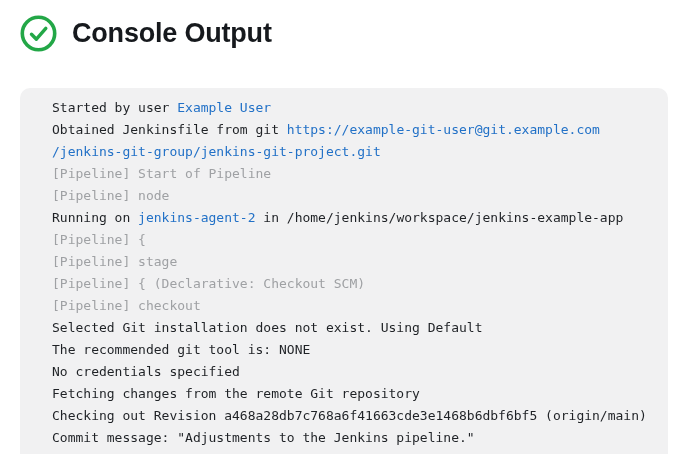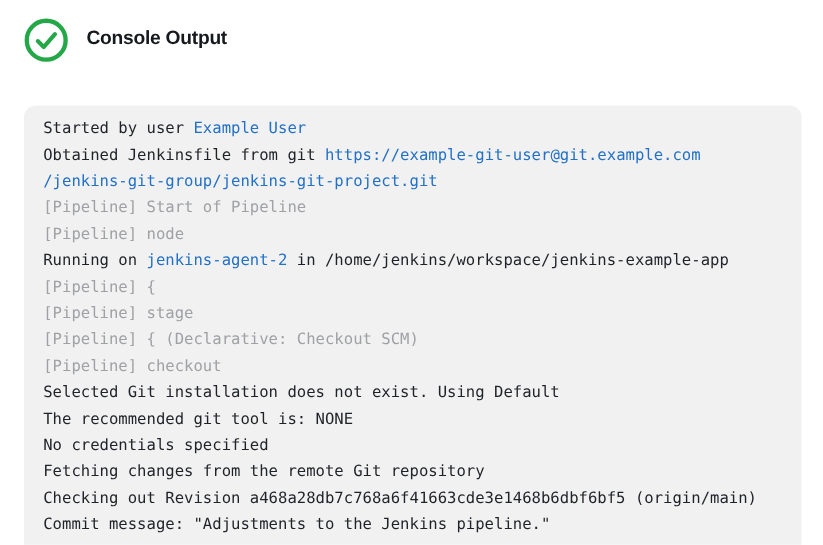--- a/index.html
+++ b/index.html
@@ -16,42 +16,42 @@
   body{font-family:"Liberation Sans", sans-serif;position:relative;}
 
   .header{
     position:absolute;
     left:20px;top:13px;
     display:flex;align-items:center;gap:15px;
     height:40px;
   }
   .status-icon{width:37px;height:37px;display:block;color:var(--success);}
   .page-title{
-    font-size:16px;
+    font-size:27px;
     font-weight:800;
     letter-spacing:-0.2px;
     color:var(--title);
   }
 
   .console{
     position:absolute;
     left:20px;top:88px;
     width:648px;
     height:400px; 
     background:var(--console-bg);
     border-radius:10px;
     padding:9px 16px 16px 16px;
     font-family:"DejaVu Sans Mono","Liberation Mono",monospace;
     font-size:13px;
     line-height:22px;
     color:var(--text);
     white-space:pre-wrap;
     overflow:hidden;
   }
-  .console-line{min-height:22px;}
+  .console-line{min-height:22px;margin-left:16px;}
   .seg-plain{color:var(--text);}
   .seg-muted{color:var(--muted);}
   .seg-link{color:var(--link);text-decoration:none;cursor:pointer;}
 </style>
 </head>
 <body>
 
 <div class="header">
   <svg class="status-icon" viewBox="0 0 37 37" fill="none" xmlns="http://www.w3.org/2000/svg">
     <circle cx="18.5" cy="18.5" r="16.2" stroke="currentColor" stroke-width="3.6"></circle>

